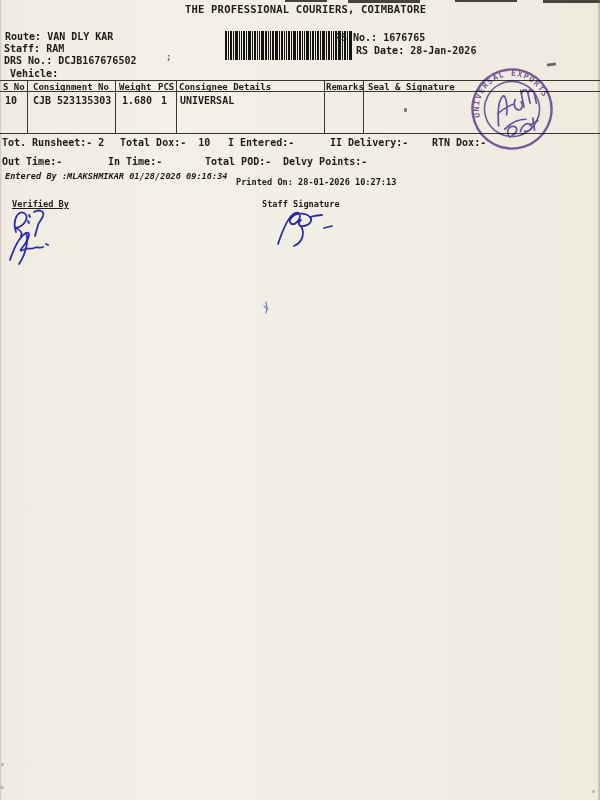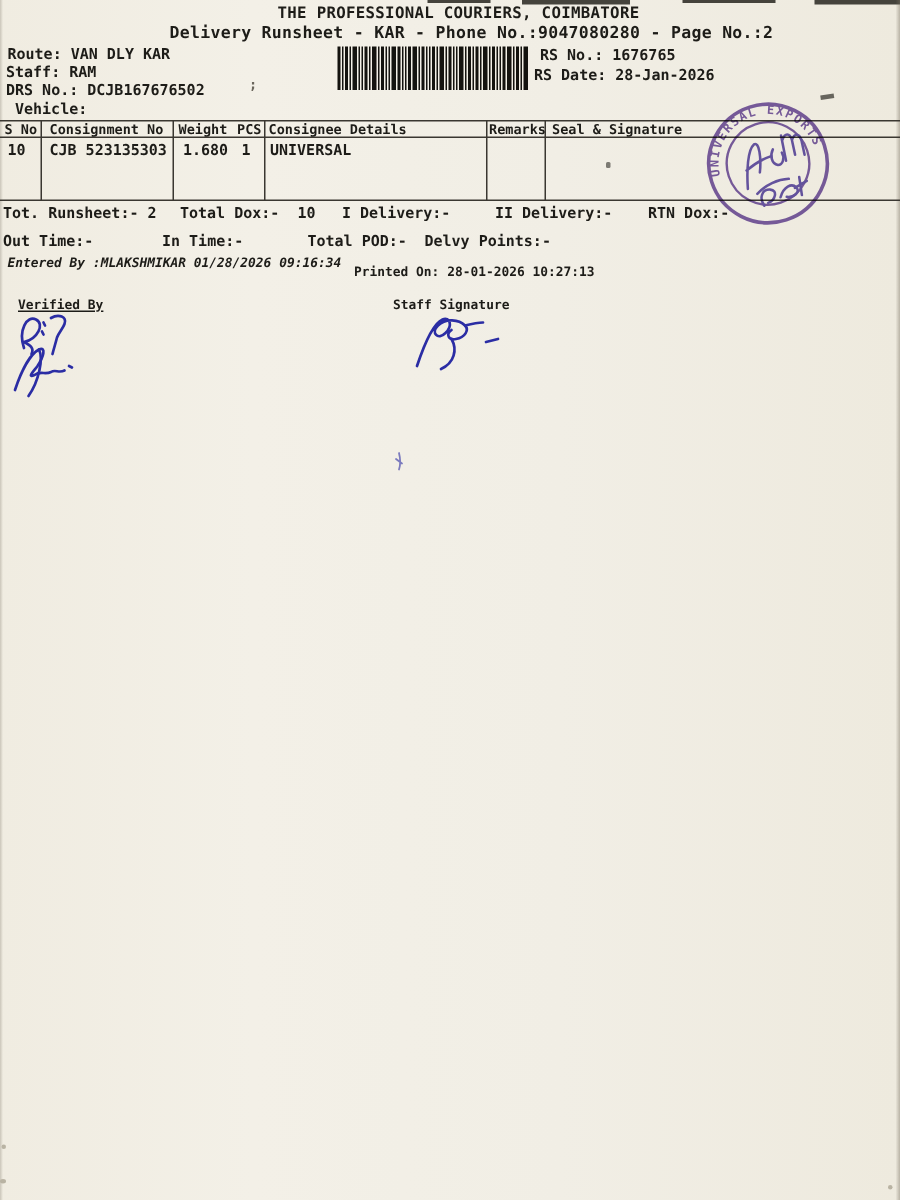--- a/index.html
+++ b/index.html
@@ -37,21 +37,20 @@
   <div class="artifact" style="left:455px;top:0;width:62px;height:2px;"></div>
   <div class="artifact" style="left:543px;top:0;width:57px;height:3px;"></div>
   <div class="artifact" style="left:547px;top:63px;width:9px;height:3px;transform:rotate(-8deg);opacity:.8;"></div>
   <div class="edge-r"></div>
   <div class="edge-l"></div>
   <div class="speck" style="left:1px;top:763px;width:3px;height:3px;"></div>
   <div class="speck" style="left:0;top:786px;width:4px;height:3px;"></div>
   <div class="speck" style="left:592px;top:790px;width:3px;height:3px;"></div>
 
   <div class="t s105" style="left:185px;top:3px;">THE PROFESSIONAL COURIERS, COIMBATORE</div>
-  <div class="t s11" style="left:113px;top:16px;">Delivery Runsheet - KAR - Phone No.:9047080280 - Page No.:2</div>
 
   <div class="t s10" style="left:5px;top:31px;">Route: VAN DLY KAR</div>
   <div class="t s10" style="left:4px;top:43px;">Staff: RAM</div>
   <div class="t s10" style="left:4px;top:55px;">DRS No.: DCJB167676502</div>
   <div class="t s10" style="left:10px;top:68px;">Vehicle:</div>
   <div class="t s9 stray" style="left:166px;top:52px;">;</div>
 
   <svg style="left:225px;top:31px;" width="127" height="29" viewBox="0 0 127 29">
     <g fill="#14130f">
       <rect x="0" y="0" width="2" height="29"></rect>
@@ -98,21 +97,21 @@
         <rect x="108" y="0" width="1" height="29"></rect>
       <rect x="110" y="0" width="2" height="29"></rect>
         <rect x="113" y="0" width="3" height="29"></rect>
         <rect x="117" y="0" width="1" height="29"></rect>
       <rect x="119" y="0" width="2" height="29"></rect>
         <rect x="122" y="0" width="1" height="29"></rect>
         <rect x="124" y="0" width="3" height="29"></rect>
     </g>
   </svg>
 
-  <div class="t s10" style="left:360px;top:32px;">RS No.: 1676765</div>
+  <div class="t s10" style="left:335px;top:32px;">RS No.: 1676765</div>
   <div class="t s10" style="left:356px;top:45px;">RS Date: 28-Jan-2026</div>
 
   <div>
     <div class="hline" style="left:0;top:80px;width:600px;"></div>
     <div class="hline" style="left:0;top:91px;width:600px;"></div>
     <div class="hline" style="left:0;top:133px;width:600px;"></div>
     <div class="vline" style="left:27px;top:80px;height:54px;"></div>
     <div class="vline" style="left:115px;top:80px;height:54px;"></div>
     <div class="vline" style="left:176px;top:80px;height:54px;"></div>
     <div class="vline" style="left:324px;top:80px;height:54px;"></div>
@@ -131,21 +130,21 @@
       <div class="t s10" style="left:33px;top:95px;">CJB 523135303</div>
       <div class="t s10" style="left:122px;top:95px;">1.680</div>
       <div class="t s10" style="left:161px;top:95px;">1</div>
       <div class="t s10" style="left:180px;top:95px;">UNIVERSAL</div>
       <div class="sealdot" style="left:404px;top:108px;"></div>
     </div>
   </div>
 
   <div class="t s10" style="left:2px;top:137px;">Tot. Runsheet:- 2</div>
   <div class="t s10" style="left:120px;top:137px;">Total Dox:-  10</div>
-  <div class="t s10" style="left:228px;top:137px;">I Delivery:-</div>
+  <div class="t s10" style="left:228px;top:137px;">I Entered:-</div>
   <div class="t s10" style="left:330px;top:137px;">II Delivery:-</div>
   <div class="t s10" style="left:432px;top:137px;">RTN Dox:-</div>
   <div class="t s10" style="left:2px;top:156px;">Out Time:-</div>
   <div class="t s10" style="left:108px;top:156px;">In Time:-</div>
   <div class="t s10" style="left:205px;top:156px;">Total POD:-</div>
   <div class="t s10" style="left:283px;top:156px;">Delvy Points:-</div>
 
   <div class="t s86" style="left:5px;top:172px;font-style:italic;">Entered By :MLAKSHMIKAR 01/28/2026 09:16:34</div>
   <div class="t s86" style="left:236px;top:178px;">Printed On: 28-01-2026 10:27:13</div>
   <div class="t s86" style="left:12px;top:200px;text-decoration:underline;">Verified By</div>

